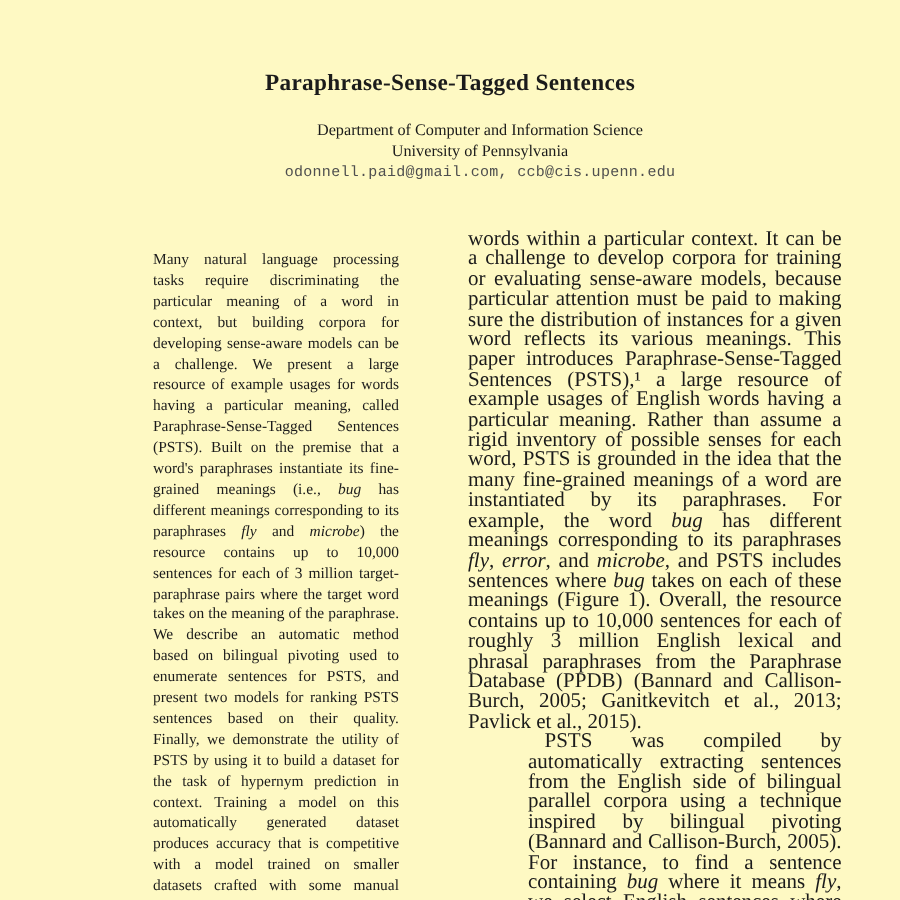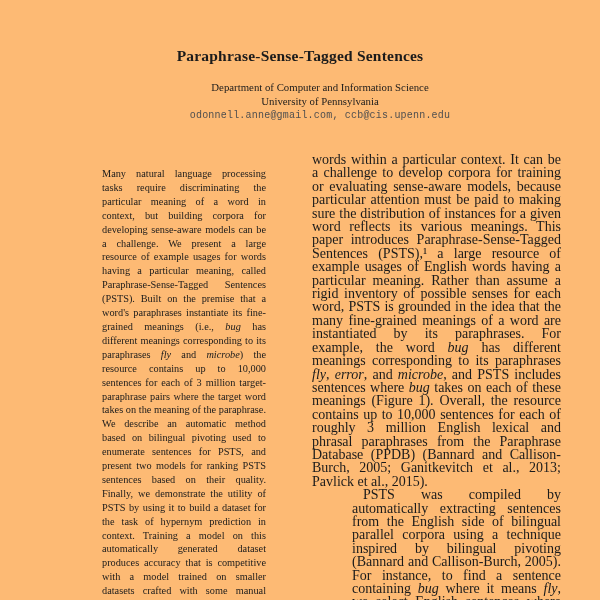--- a/index.html
+++ b/index.html
@@ -1,20 +1,20 @@
 <!DOCTYPE html>
 <html><head>
 <meta charset="utf-8">
 <style>
   html, body { margin:0; padding:0; background:#ffffff; }
   .page {
     position:relative;
     width:600px; height:600px;
     overflow:hidden;
-    background:#fdba74;
+    background:#fef9c3;
     color:#1b1b1b;
     font-family:"Liberation Serif", serif;
   }
   
   .header { text-align:center; padding-top:47px; }
   .title { font-size:15.5px; font-weight:bold; letter-spacing:0.2px; }
   .authors { margin-top:19px; font-size:12px; }
   .authors .name { font-weight:bold; }
   .authors .sep { font-weight:normal; padding:0 3px; }
   .affil { margin-top:15px; font-size:10.8px; line-height:14px;padding-left:40px; }
@@ -47,21 +47,21 @@
 </head>
 <body>
 
 <div class="page">
 
   <div class="header">
     <div class="title">Paraphrase-Sense-Tagged Sentences</div>
     <div class="affil">
       <div>Department of Computer and Information Science</div>
       <div>University of Pennsylvania</div>
-      <div class="emails">odonnell.anne@gmail.com, ccb@cis.upenn.edu</div>
+      <div class="emails">odonnell.paid@gmail.com, ccb@cis.upenn.edu</div>
     </div>
   </div>
 
   <div class="cols">
 
     <div class="col-left">
       <p class="abstract-body"><span>Many natural language processing tasks require discriminating the particular meaning of a word in context, but building corpora for developing sense-aware models can be a challenge. We present a large resource of example usages for words having a particular meaning, called Paraphrase-Sense-Tagged Sentences (PSTS). Built on the premise that a word's paraphrases instantiate its fine-grained meanings (i.e., </span><span style="font-style: italic;">bug</span><span> has different meanings corresponding to its paraphrases </span><span style="font-style: italic;">fly</span><span> and </span><span style="font-style: italic;">microbe</span><span>) the resource contains up to 10,000 sentences for each of 3 million target-paraphrase pairs where the target word takes on the meaning of the paraphrase. We describe an automatic method based on bilingual pivoting used to enumerate sentences for PSTS, and present two models for ranking PSTS sentences based on their quality. Finally, we demonstrate the utility of PSTS by using it to build a dataset for the task of hypernym prediction in context. Training a model on this automatically generated dataset produces accuracy that is competitive with a model trained on smaller datasets crafted with some manual effort.</span></p>
 
       <div class="sec-heading">
         <span class="num">1</span>

